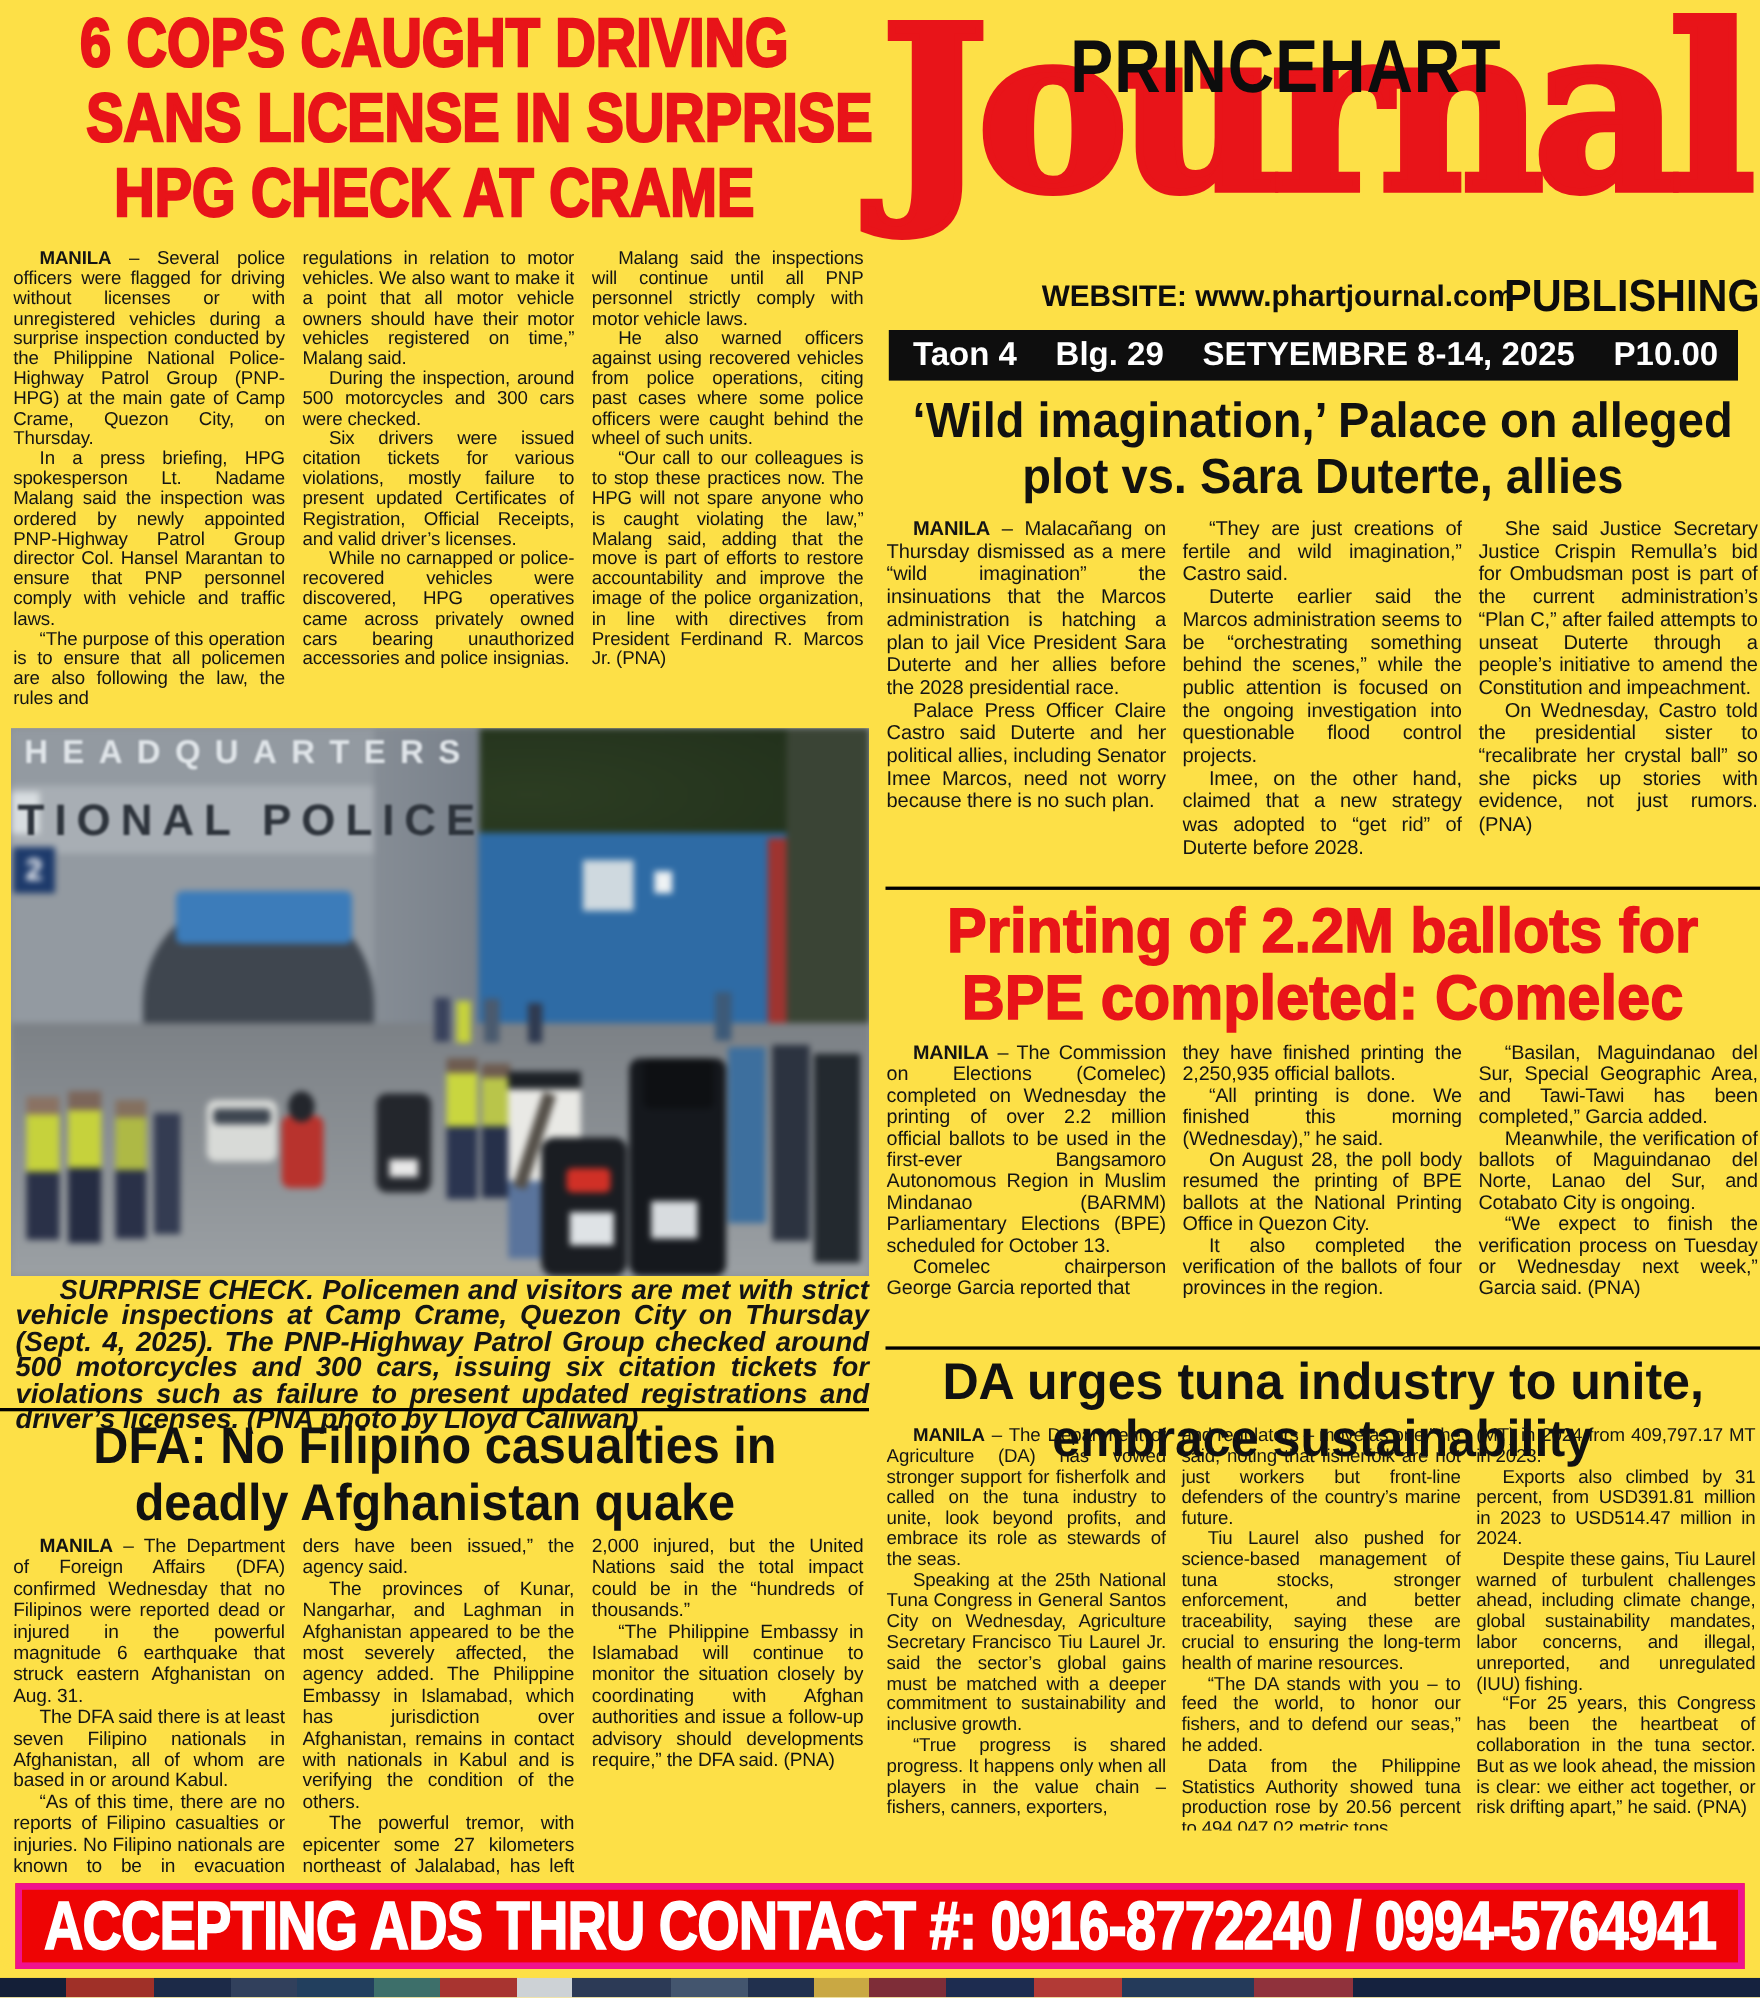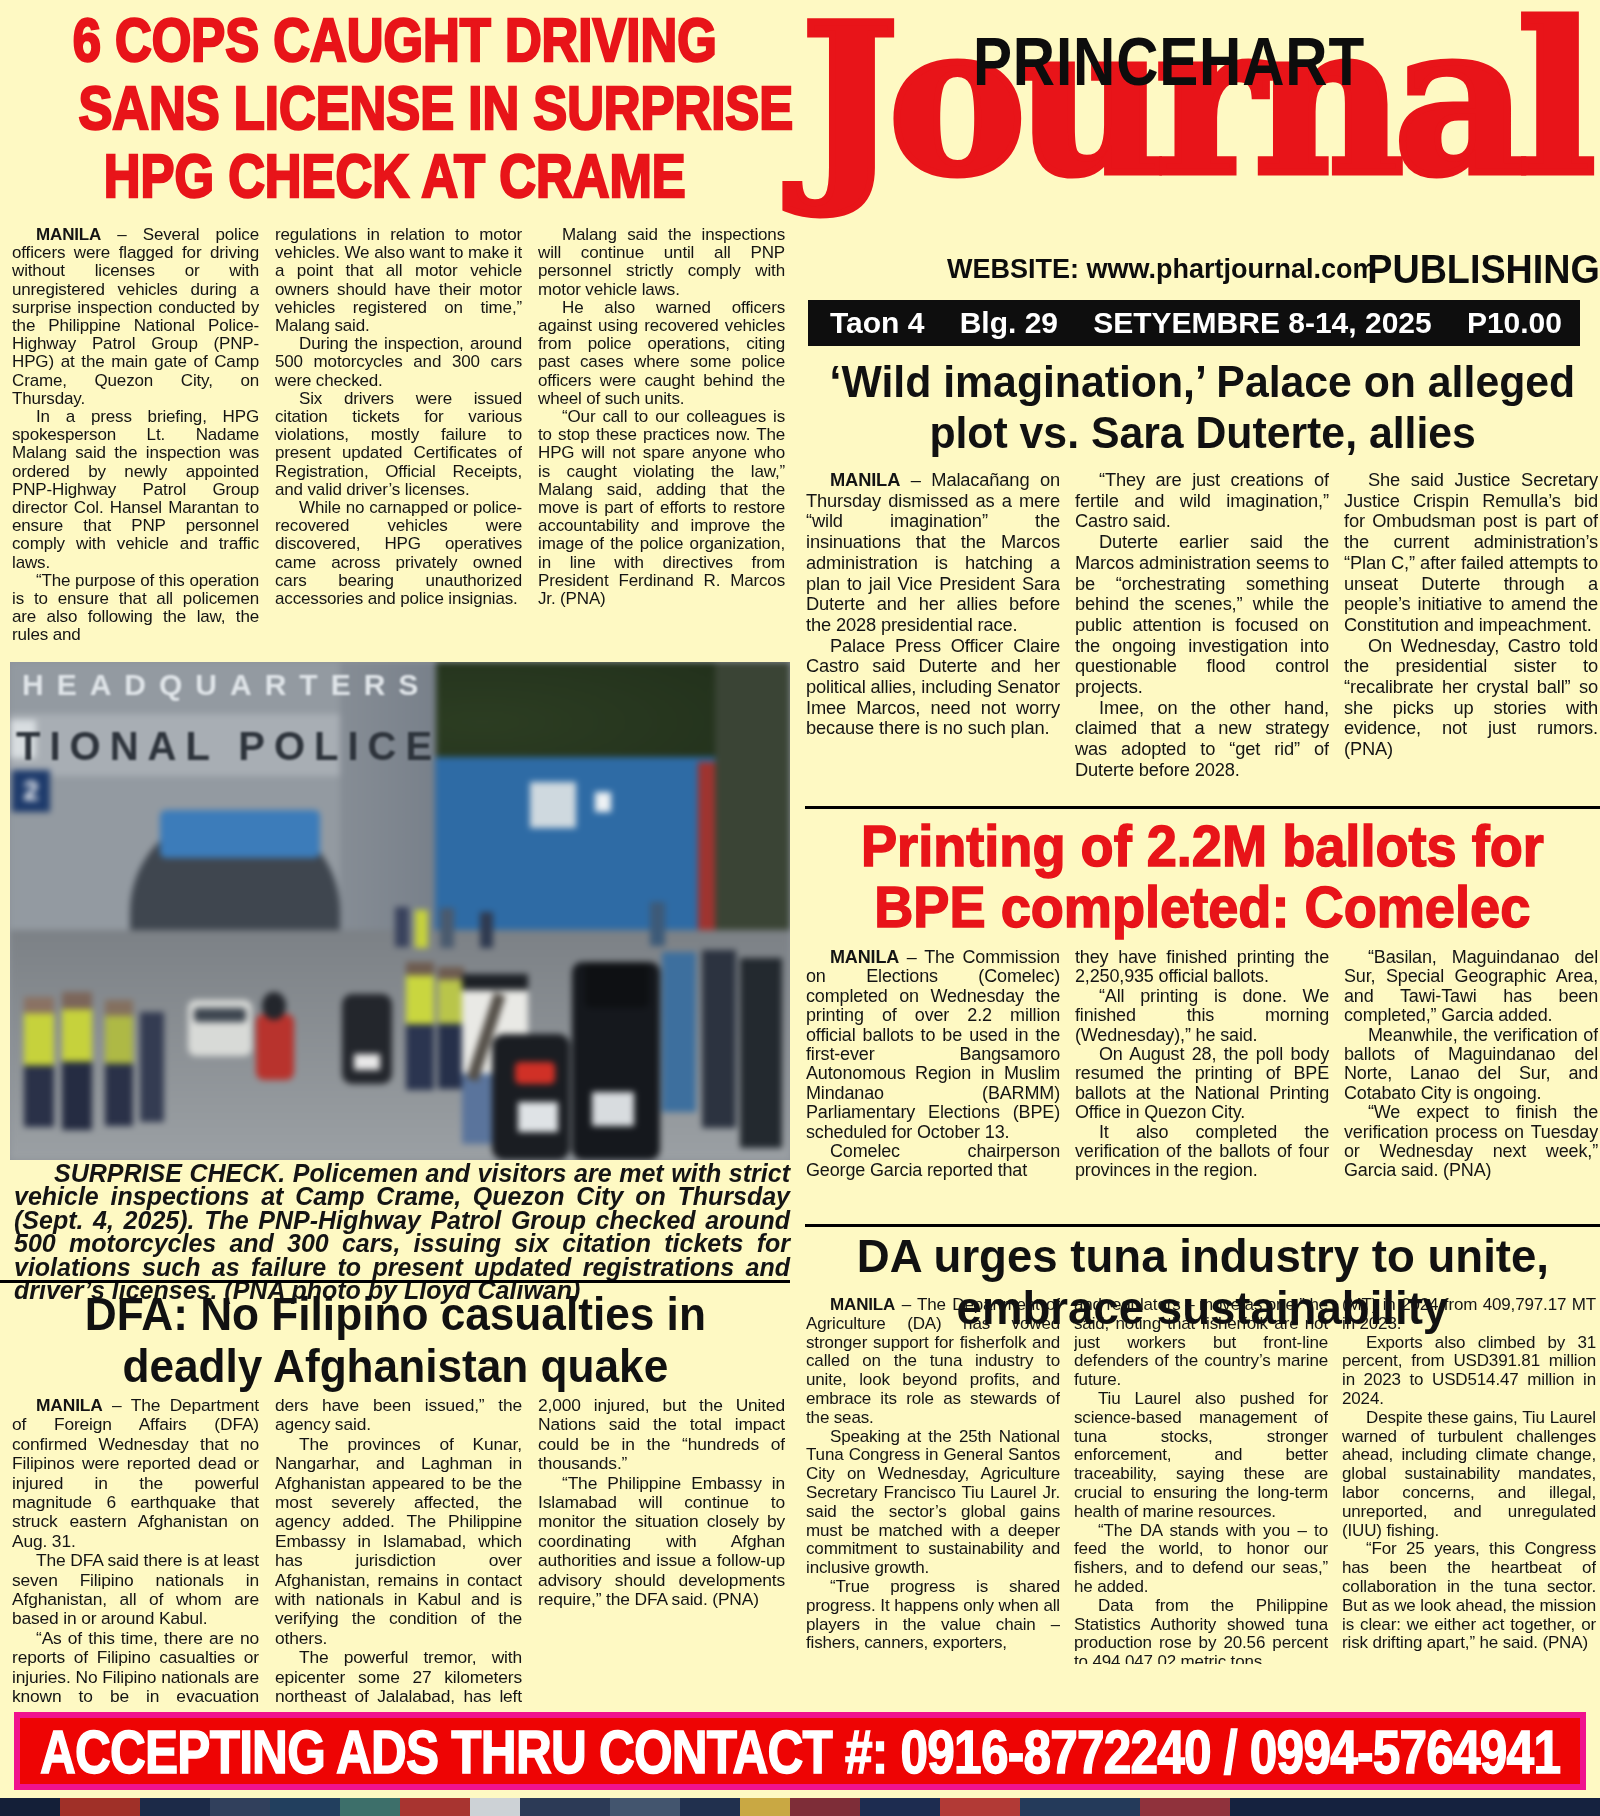--- a/index.html
+++ b/index.html
@@ -1,16 +1,16 @@
 <!DOCTYPE html>
 <html><head>
 <meta charset="utf-8">
 <style>
   html,body{margin:0;padding:0;background:#e9e9e9;}
-  .page{position:relative;width:1600px;height:1816px;background:#fef9c3;overflow:hidden;
+  .page{position:relative;width:1600px;height:1816px;background:#fde047;overflow:hidden;
         font-family:"Liberation Sans",sans-serif;color:#141414;}
   
   .hl{text-align:center;white-space:nowrap;}
   .hl .sx{display:inline-block;transform-origin:center;font-weight:800;}
   
   .cols{position:absolute;display:flex;overflow:hidden;}
   .col{overflow:hidden;}
   p.para{margin:0;text-align:justify;text-indent:24px;letter-spacing:-0.15px;}
   p.para.cont{text-indent:0;}
   

